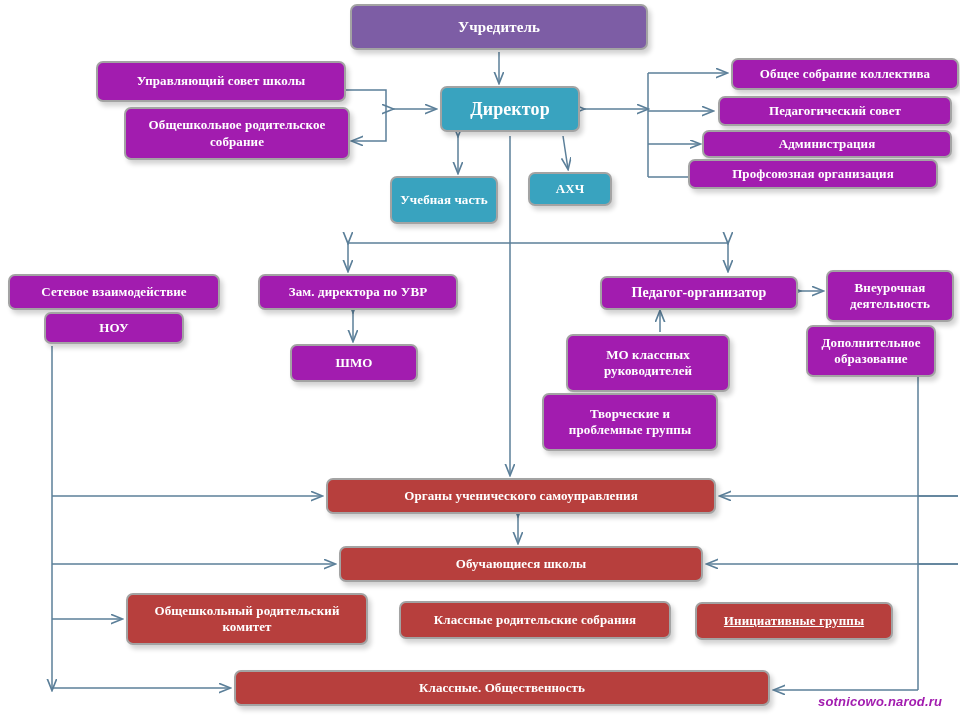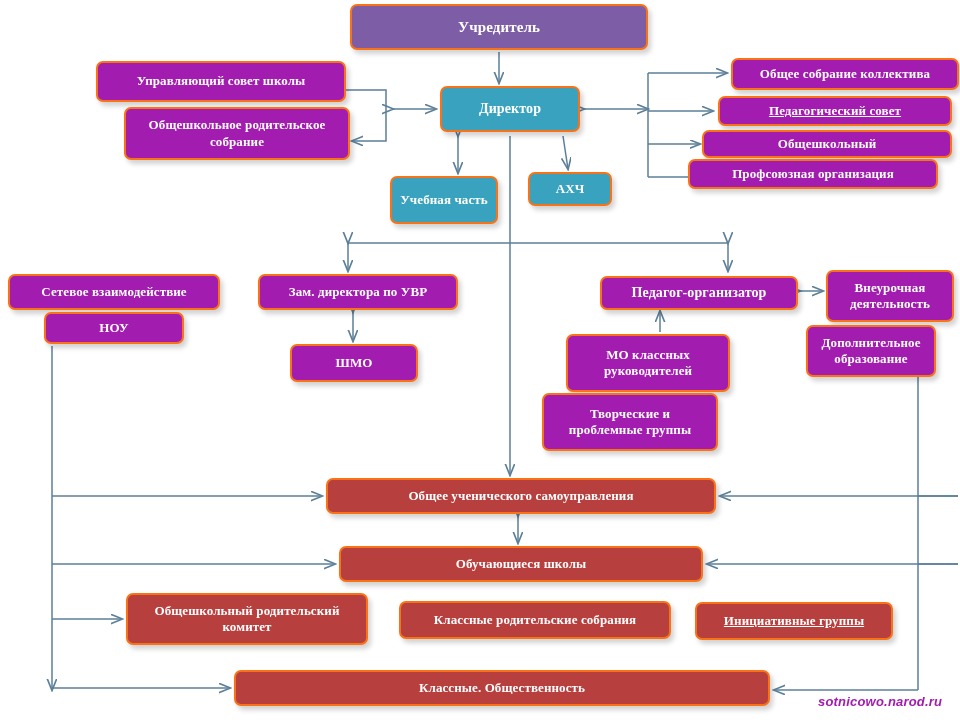--- a/index.html
+++ b/index.html
@@ -13,21 +13,21 @@
   .node{
     position:absolute;
     box-sizing:border-box;
     display:flex;align-items:center;justify-content:center;
     text-align:center;
     color:#ffffff;
     border-radius:7px;
     padding:3px 8px;
     line-height:1.25;
     box-shadow:3px 4px 5px rgba(0,0,0,0.18);
-    border:2px solid #f97316;
+    border:2px solid #a3a3a3;
     z-index:5;
     font-weight:bold;
     letter-spacing:.1px;
   }
   .purple{background:#7d5da5;}
   .teal  {background:#39a3bf;}
   .orange{background:#a21caf;}
   .green {background:#a21caf;}
   .red   {background:#b73f3d;}
 
@@ -102,39 +102,39 @@
       <path d="M958,564 L707,564" marker-end="url(#ah)"></path>
       <path d="M918,690 L774,690" marker-end="url(#ah)"></path>
       <path d="M918,496 L958,496"></path>
       <path d="M918,564 L958,564"></path>
 
     </g>
   </svg>
 
   <div id="nodes">
       <div class="node purple" style="left: 350px; top: 4px; width: 298px; height: 46px; font-size: 15px;">Учредитель</div>
-      <div class="node teal" style="left: 440px; top: 86px; width: 140px; height: 46px; font-size: 14px;">Директор</div>
+      <div class="node teal" style="left: 440px; top: 86px; width: 140px; height: 46px; font-size: 18px;">Директор</div>
       <div class="node orange" style="left: 96px; top: 61px; width: 250px; height: 41px; font-size: 13px;">Управляющий совет школы</div>
       <div class="node orange" style="left: 124px; top: 107px; width: 226px; height: 53px; font-size: 13px;">Общешкольное родительское собрание</div>
       <div class="node orange" style="left: 731px; top: 58px; width: 228px; height: 32px; font-size: 13px;">Общее собрание коллектива</div>
-      <div class="node orange" style="left: 718px; top: 96px; width: 234px; height: 30px; font-size: 13px; text-decoration: underline;">Педагогический совет</div>
-      <div class="node orange" style="left: 702px; top: 130px; width: 250px; height: 28px; font-size: 13px;">Общешкольный</div>
+      <div class="node orange" style="left: 718px; top: 96px; width: 234px; height: 30px; font-size: 13px;">Педагогический совет</div>
+      <div class="node orange" style="left: 702px; top: 130px; width: 250px; height: 28px; font-size: 13px;">Администрация</div>
       <div class="node orange" style="left: 688px; top: 159px; width: 250px; height: 30px; font-size: 13px;">Профсоюзная организация</div>
       <div class="node teal" style="left: 390px; top: 176px; width: 108px; height: 48px; font-size: 13px;">Учебная часть</div>
       <div class="node teal" style="left: 528px; top: 172px; width: 84px; height: 34px; font-size: 13px;">АХЧ</div>
       <div class="node green" style="left: 8px; top: 274px; width: 212px; height: 36px; font-size: 13px;">Сетевое взаимодействие</div>
       <div class="node green" style="left: 44px; top: 312px; width: 140px; height: 32px; font-size: 13px;">НОУ</div>
       <div class="node green" style="left: 258px; top: 274px; width: 200px; height: 36px; font-size: 13px;">Зам. директора по УВР</div>
       <div class="node green" style="left: 290px; top: 344px; width: 128px; height: 38px; font-size: 13px;">ШМО</div>
       <div class="node green" style="left: 600px; top: 276px; width: 198px; height: 34px; font-size: 14px;">Педагог-организатор</div>
       <div class="node green" style="left: 826px; top: 270px; width: 128px; height: 52px; font-size: 13px;">Внеурочная деятельность</div>
       <div class="node green" style="left: 806px; top: 325px; width: 130px; height: 52px; font-size: 13px;">Дополнительное образование</div>
       <div class="node green" style="left: 566px; top: 334px; width: 164px; height: 58px; font-size: 13px;">МО классных руководителей</div>
       <div class="node green" style="left: 542px; top: 393px; width: 176px; height: 58px; font-size: 13px;">Творческие и проблемные группы</div>
-      <div class="node red" style="left: 326px; top: 478px; width: 390px; height: 36px; font-size: 13px;">Общее ученического самоуправления</div>
+      <div class="node red" style="left: 326px; top: 478px; width: 390px; height: 36px; font-size: 13px;">Органы ученического самоуправления</div>
       <div class="node red" style="left: 339px; top: 546px; width: 364px; height: 36px; font-size: 13px;">Обучающиеся школы</div>
       <div class="node red" style="left: 126px; top: 593px; width: 242px; height: 52px; font-size: 13px;">Общешкольный родительский комитет</div>
       <div class="node red" style="left: 399px; top: 601px; width: 272px; height: 38px; font-size: 13px;">Классные родительские собрания</div>
       <div class="node red" style="left: 695px; top: 602px; width: 198px; height: 38px; font-size: 13px; text-decoration: underline;">Инициативные группы</div>
       <div class="node red" style="left: 234px; top: 670px; width: 536px; height: 36px; font-size: 13px;">Классные. Общественность</div>
     </div>
 
   <div class="watermark" style="left:818px;top:694px;">sotnicowo.narod.ru</div>
 </div>
 

